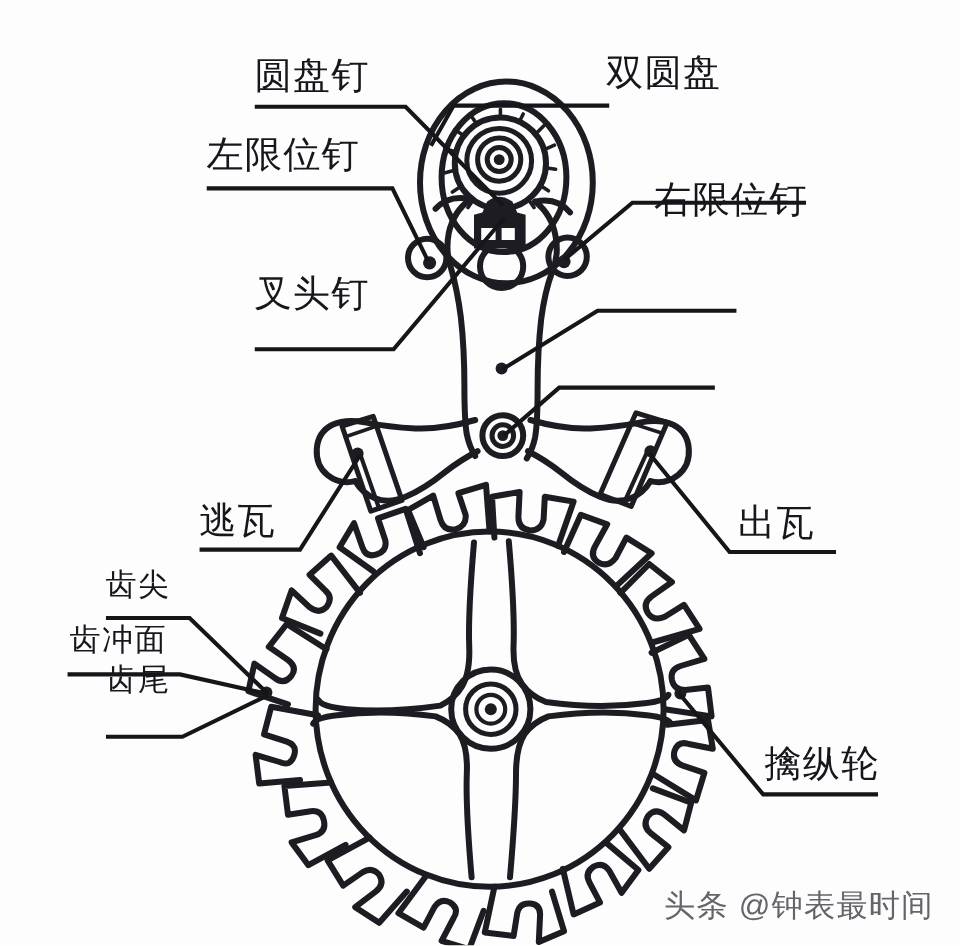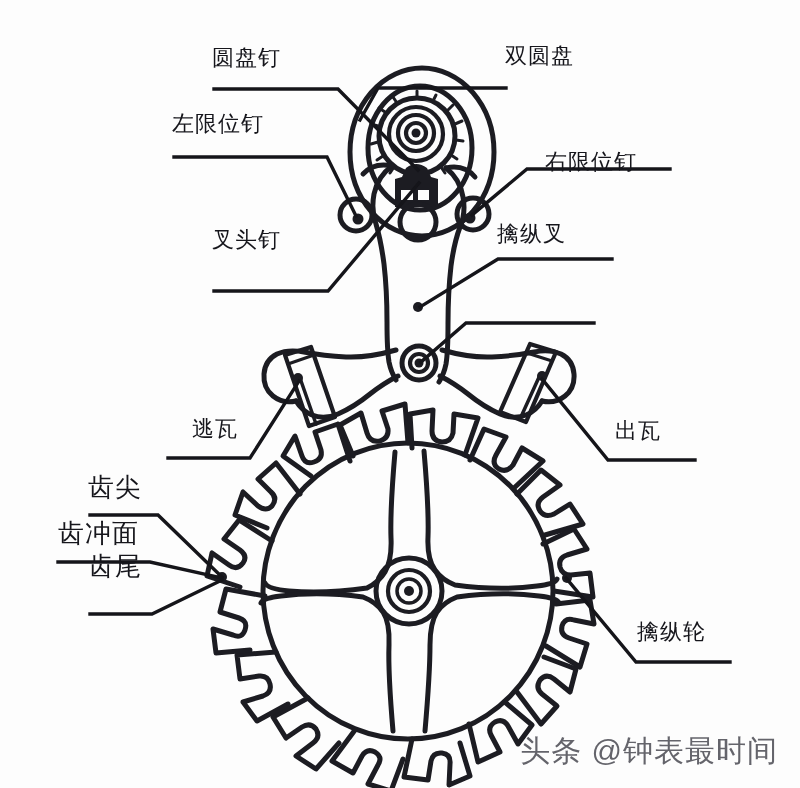--- a/index.html
+++ b/index.html
@@ -43,35 +43,35 @@
     stroke: #15151a;
     stroke-width: 3.4;
     fill: none;
     stroke-linecap: square;
     stroke-linejoin: miter;
   }
   .label {
     position: absolute;
     font-family: "Liberation Serif", "DejaVu Serif", serif;
     color: #16161c;
-    font-size: 22px;
+    font-size: 31px;
     line-height: 1;
     white-space: nowrap;
     letter-spacing: 1px;
     font-weight: 400;
   }
   .label.small {
     font-size: 26px;
   }
   .watermark {
     position: absolute;
     right: 22px;
     bottom: 16px;
     font-family: "Liberation Sans", "DejaVu Sans", sans-serif;
-    font-size: 30px;
+    font-size: 26px;
     color: #4a4a52;
     letter-spacing: 1px;
     opacity: 0.85;
     white-space: nowrap;
   }
 </style>
 </head>
 <body>
 
 <div id="stage">
@@ -250,24 +250,23 @@
   <div class="label" style="left:212px; top:47px;">圆盘钉</div>
 
   <div class="label" style="left:505px; top:45px;">双圆盘</div>
 
   <div class="label" style="left:172px; top:113px;">左限位钉</div>
 
   <div class="label" style="left:545px; top:111px;margin-top:40px;">右限位钉</div>
 
   <div class="label" style="left:212px; top:229px;">叉头钉</div>
 
-  <div class="label" style="left:497px; top:223px;">擒纵叉</div>
-
-
-  <div class="label" style="left:166px; top:418px;margin-left:26px;">逃瓦</div>
+
+
+  <div class="label" style="left:166px; top:418px;">逃瓦</div>
 
   <div class="label" style="left:615px; top:420px;">出瓦</div>
 
   <div class="label small" style="left:88px; top:475px;">齿尖</div>
 
   <div class="label small" style="left:58px; top:521px;font-family:Liberation Serif, serif;">齿冲面</div>
 
   <div class="label small" style="left:88px; top:554px;">齿尾</div>
 
   <div class="label" style="left:637px; top:621px;">擒纵轮</div>

